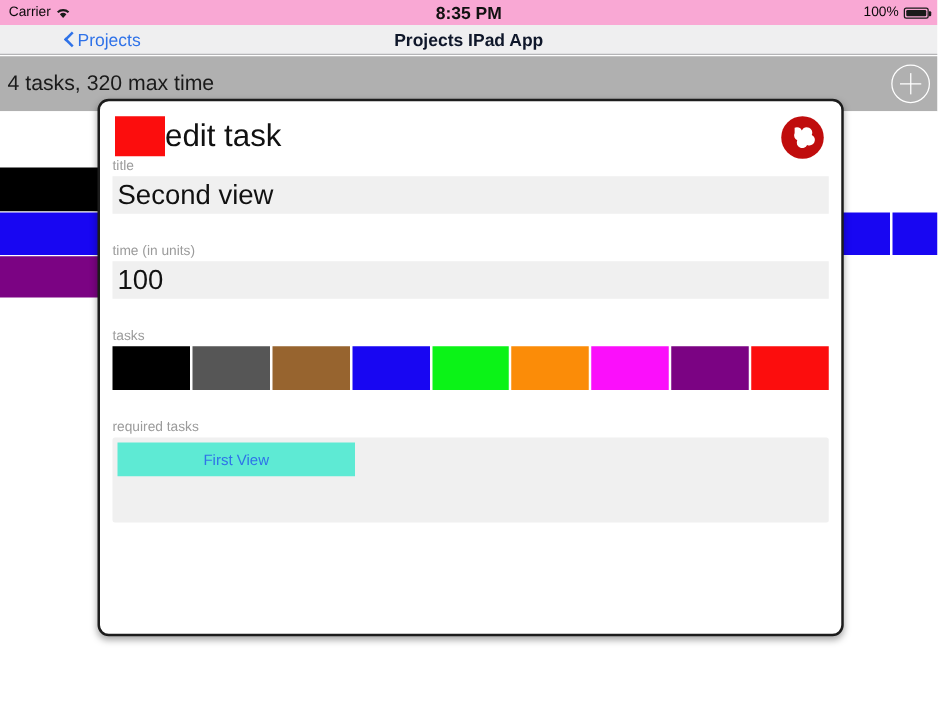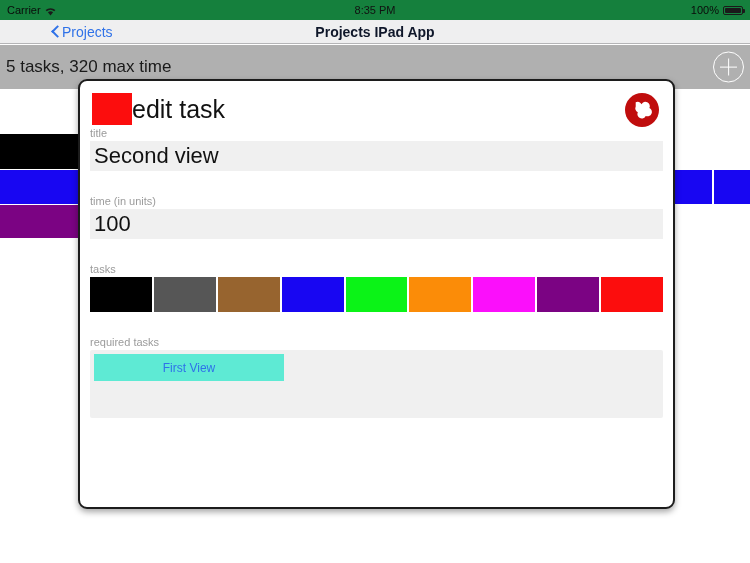--- a/index.html
+++ b/index.html
@@ -7,27 +7,27 @@
     width: 750px; height: 563px;
     font-family: "Liberation Sans", sans-serif;
     background: #ffffff;
     overflow: hidden;
   }
   #screen { position: relative; width: 750px; height: 563px; background:#ffffff; }
 
   
   .statusbar {
     position:absolute; top:0; left:0; width:750px; height:20px;
-    background:#15803d;
+    background:#f9a8d4;
     display:flex; align-items:center;
     font-size:11px; color:#0a0a0a;
     padding:0 7px;
   }
   .sb-left { display:flex; align-items:center; gap:4px; }
-  .sb-center { position:absolute; left:0; right:0; text-align:center; font-size:11px; font-weight:normal; color:#111; pointer-events:none;}
+  .sb-center { position:absolute; left:0; right:0; text-align:center; font-size:14px; font-weight:bold; color:#111; pointer-events:none;}
   .sb-right { margin-left:auto; display:flex; align-items:center; gap:4px; z-index:2;}
   .wifi-icon { display:inline-block; width:11px; height:9px; position:relative; }
   .battery { display:inline-block; width:20px; height:9px; border:1px solid #1a1a1a; border-radius:2px; position:relative; }
   .battery::before { content:""; position:absolute; left:1px; top:1px; bottom:1px; width:16px; background:#1a1a1a; border-radius:1px; }
   .battery::after { content:""; position:absolute; right:-3px; top:2.5px; width:2px; height:4px; background:#1a1a1a; border-radius:0 1px 1px 0;}
 
   
   .navbar {
     position:absolute; top:20px; left:0; width:750px; height:24px;
     background:#efeff0;
@@ -138,21 +138,21 @@
 
   <div class="navbar">
     <div class="back-btn">
       <span class="chev-left"></span>
       <span>Projects</span>
     </div>
     <div class="nav-title">Projects IPad App</div>
   </div>
 
   <div class="subbar">
-    <div class="subbar-text">5 tasks, 320 max time</div>
+    <div class="subbar-text">4 tasks, 320 max time</div>
     <div class="plus-circle"></div>
   </div>
 
   <div class="bg-area" id="bg-area">
       <div class="bg-row" style="left: 0px; top: 45px; width: 160px; height: 35px; background: rgb(0, 0, 0);">
         <span class="lbl">Create</span>
       </div>
       <div class="bg-row" style="left: 0px; top: 81px; width: 160px; height: 34px; background: rgb(24, 6, 242);"></div>
       <div class="bg-row" style="left: 0px; top: 116px; width: 160px; height: 33px; background: rgb(123, 3, 131);">
         <span class="lbl">Web</span>

